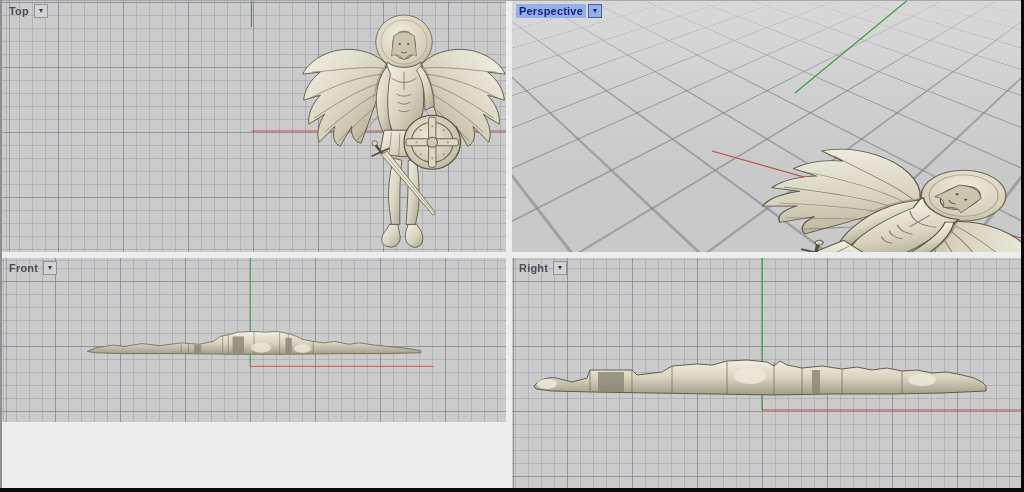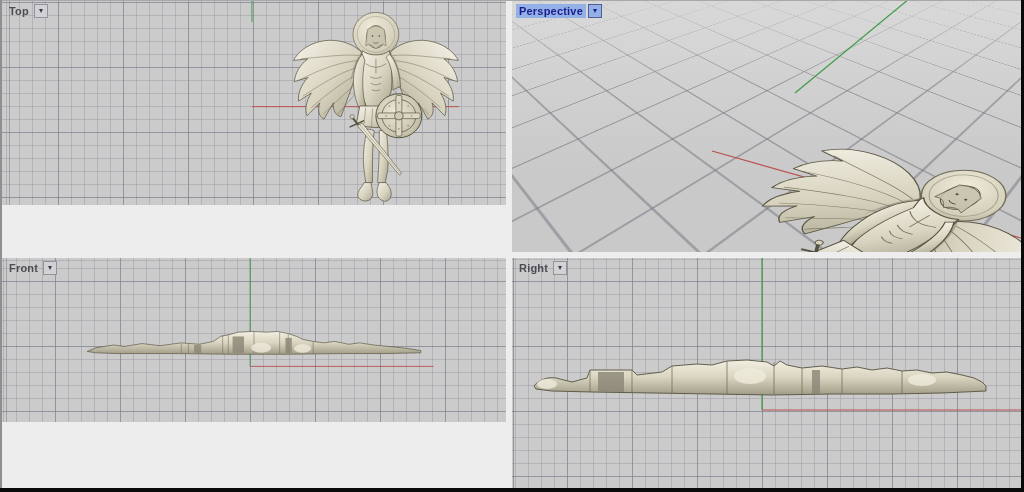--- a/index.html
+++ b/index.html
@@ -8,21 +8,21 @@
 
   .stage { position:absolute; left:2px; top:1px; width:1019px; height:487px;
            background:var(--divider,#ededed); }
   .win-edge { position:absolute; background:#8f8f8f; }
   .win-edge.left { left:0; top:0; width:2px; height:492px; }
   .win-edge.top { left:0; top:0; width:1024px; height:1px; background:#a8a8a8; }
   .win-edge.right { right:0; top:0; width:3px; height:492px; background:#0a0a0a; }
   .win-edge.bottom { left:0; bottom:0; width:1024px; height:4px; background:#0a0a0a; }
 
   .viewport { position:absolute; overflow:hidden; background:var(--viewport-bg,#cbcbcb); }
-  #vp-top    { left:0;   top:0;    width:504px; height:204px; }
+  #vp-top    { left:0;   top:0;    width:504px; height:251px; }
   #vp-persp  { left:510px; top:0;  width:509px; height:251px; }
   #vp-front  { left:0;   top:257px; width:504px; height:164px; }
   #vp-right  { left:510px; top:257px; width:509px; height:230px;padding-left:30px; }
 
   .splitter { position:absolute; background:var(--divider,#ededed); }
   #split-v { left:504px; top:0; width:6px; height:487px; }
   #split-h { left:0; top:251px; width:1019px; height:6px; }
 
   
   .ortho-grid { position:absolute; inset:0;

